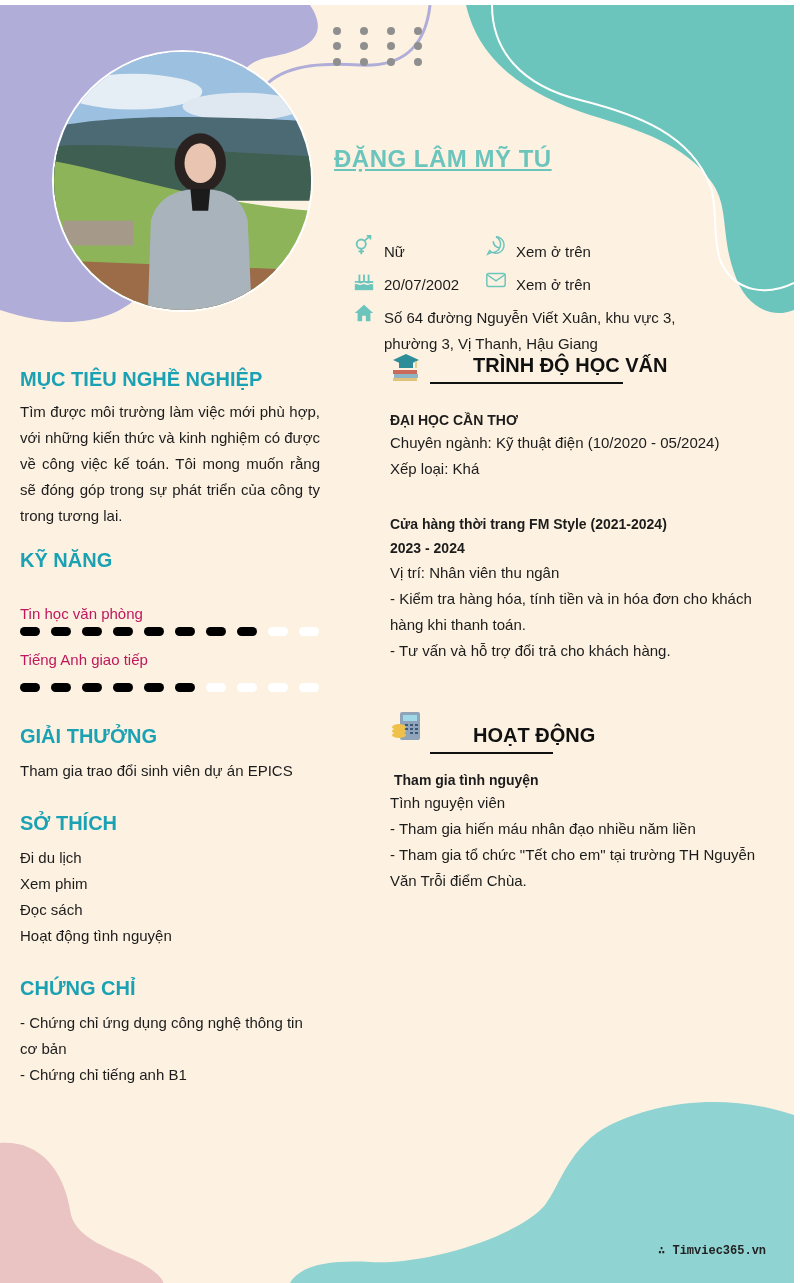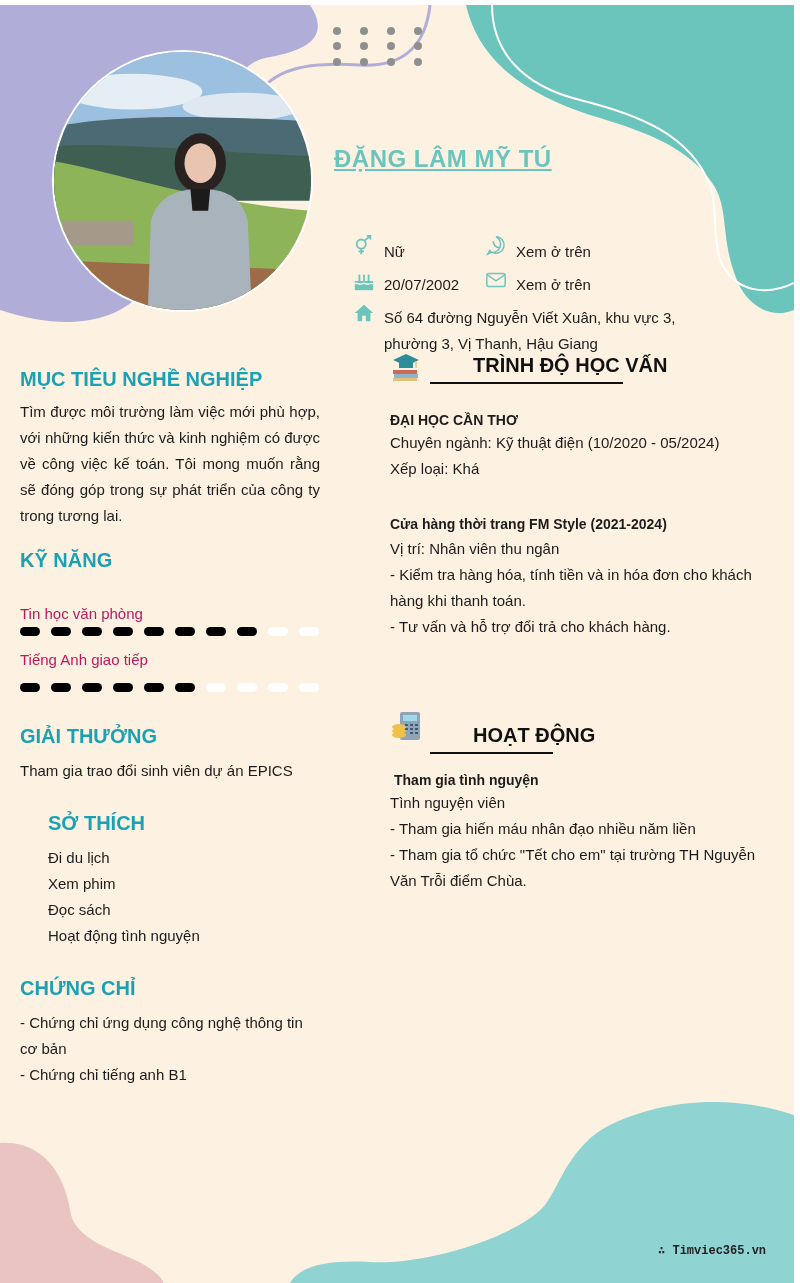--- a/index.html
+++ b/index.html
@@ -161,21 +161,21 @@
       <span class="pill off" style="left: 217px;"></span>
       <span class="pill off" style="left: 248px;"></span>
       <span class="pill off" style="left: 279px;"></span>
     </div>
 
   <div class="left" style="top:720px;">
     <div class="sec-title">GIẢI THƯỞNG</div>
     <div class="text" style="margin-top:10px;">Tham gia trao đổi sinh viên dự án EPICS</div>
   </div>
 
-  <div class="left" style="top:807px;margin-left:28px;">
+  <div class="left" style="top:807px;">
     <div class="sec-title">SỞ THÍCH</div>
     <div class="text" style="margin-top:10px;">Đi du lịch</div>
     <div class="text">Xem phim</div>
     <div class="text">Đọc sách</div>
     <div class="text">Hoạt động tình nguyện</div>
   </div>
 
   <div class="left" style="top:972px;">
     <div class="sec-title">CHỨNG CHỈ</div>
     <div class="text" style="margin-top:10px;">- Chứng chỉ ứng dụng công nghệ thông tin cơ bản</div>
@@ -197,20 +197,21 @@
       <div class="rtitle">TRÌNH ĐỘ HỌC VẤN</div>
       <div class="rline" style="width:193px;"></div>
     </div>
     <div class="bold" style="margin-top:20px; line-height:20px;">ĐẠI HỌC CẦN THƠ</div>
     <div class="text">Chuyên ngành: Kỹ thuật điện (10/2020 - 05/2024)</div>
     <div class="text">Xếp loại: Khá</div>
   </div>
 
   <div class="right" style="top:487px;">
     <div class="bold" style="margin-top:20px; line-height:24px;">Cửa hàng thời trang FM Style (2021-2024)</div>
+    <div class="bold" style="line-height:24px;">2023 - 2024</div>
     <div class="text">Vị trí: Nhân viên thu ngân</div>
     <div class="text">- Kiểm tra hàng hóa, tính tiền và in hóa đơn cho khách</div>
     <div class="text">hàng khi thanh toán.</div>
     <div class="text">- Tư vấn và hỗ trợ đổi trả cho khách hàng.</div>
   </div>
 
   <div class="right" style="top:705px;">
     <div class="rhead">
       <div class="ricon">
         <svg viewBox="0 0 32 32">

